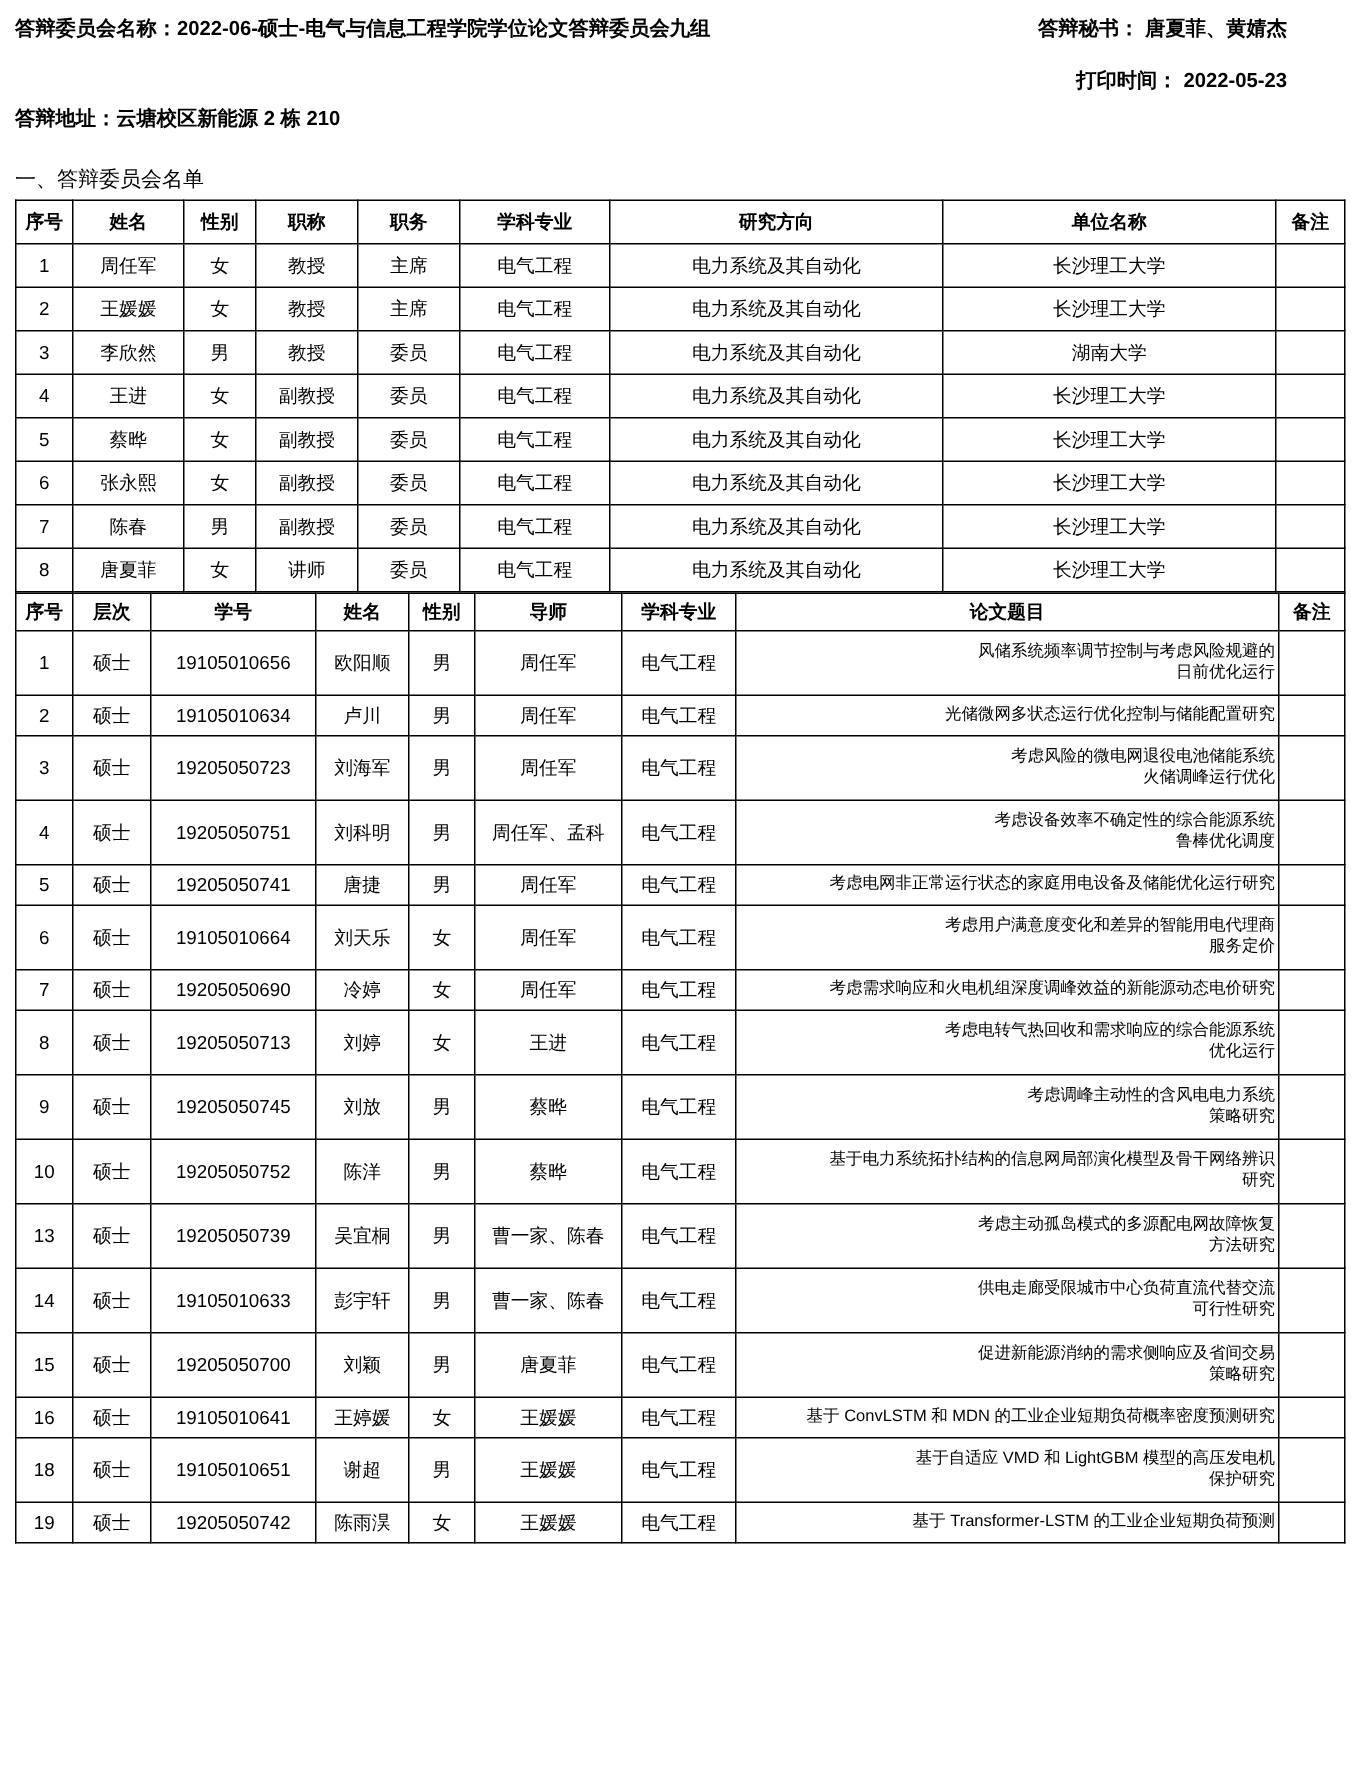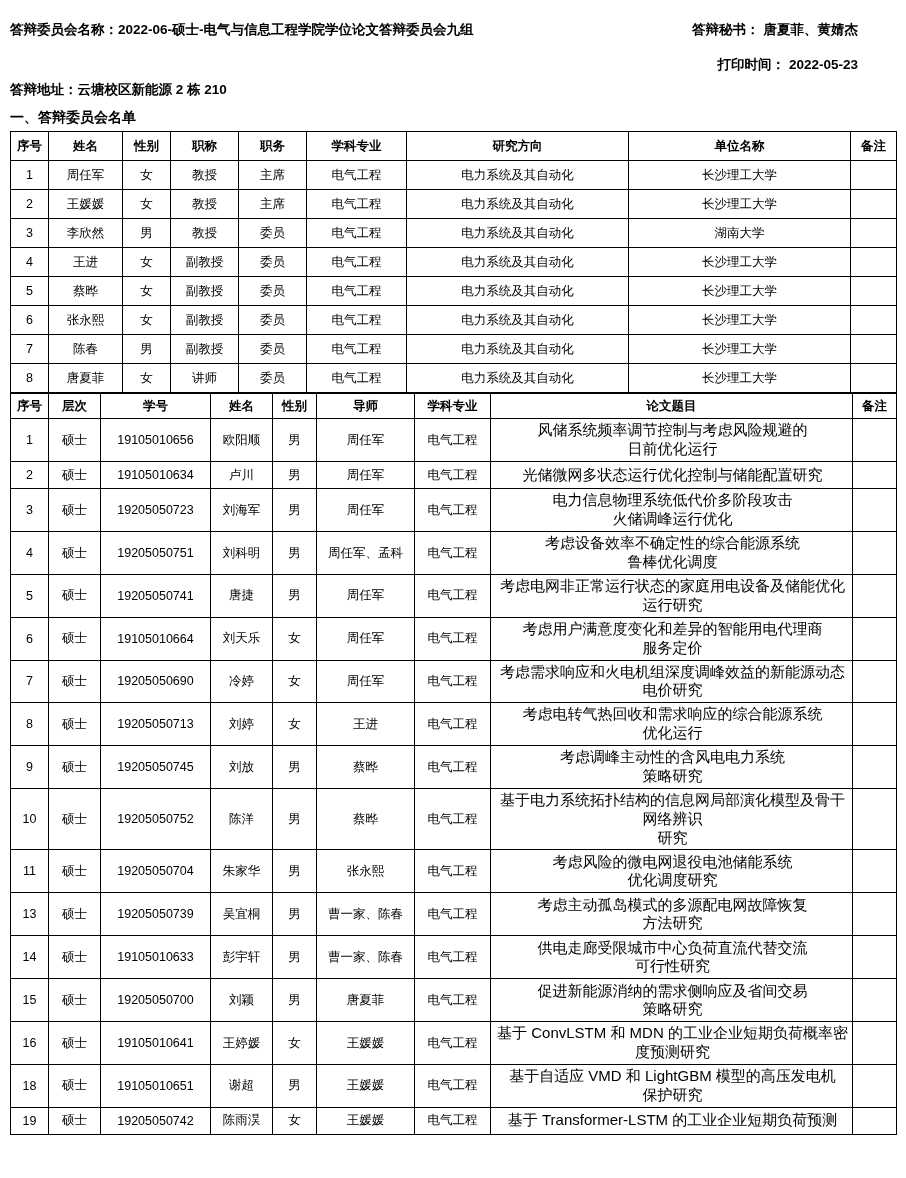--- a/index.html
+++ b/index.html
@@ -9,21 +9,21 @@
   }
   body {
     width: 906px;
     height: 1178px;
     font-family: "Liberation Sans", "DejaVu Sans", sans-serif;
     font-size: 13px;
     color: #000;
     overflow: hidden;
   }
   .page {
-    padding: 11px 10px 0 10px;
+    padding: 0 10px 0 10px;
     box-sizing: border-box;
     width: 906px;
   }
   .hdr-row {
     display: flex;
     align-items: baseline;
     margin-bottom: 7px;
     font-size: 13.5px;
     font-weight: bold;
   }
@@ -32,22 +32,22 @@
   }
   .hdr-right {
     margin-left: auto;
     padding-right: 38px;
     white-space: nowrap;
     margin-top: 10px;
   }
   .hdr-right .lbl { margin-right: 4px; }
   .section-title {
     font-size: 14px;
-    font-weight: bold;
-    margin: 10px 0 4px 0;
+    font-weight: normal;
+    margin: 23px 0 4px 0;
   }
   table {
     border-collapse: collapse;
     width: 886px;
     table-layout: fixed;
   }
   table td, table th {
     border: 1px solid #000;
     font-weight: normal;
     font-size: 12.5px;
@@ -58,25 +58,25 @@
     overflow: hidden;
     white-space: nowrap;
   }
   table th {
     font-weight: bold;
     height: 20px;
     margin-top: 16px;
   }
   .t1 td, .t1 th { height: 24px; }
   .title-cell {
-    text-align: center;
+    text-align: right;
     white-space: normal;
     padding-left: 4px;
     line-height: 1.25;
-    font-size: 15px;
+    font-size: 11px;
   }
   .title-cell .ln { display: block; }
   .two-line td { height: 38px; }
 </style>
 </head>
 <body>
 
 <div class="page">
 
   <div class="hdr-row">
@@ -267,21 +267,21 @@
         </tr>
         <tr class="two-line">
           <td>3</td>
           <td>硕士</td>
           <td>19205050723</td>
           <td>刘海军</td>
           <td>男</td>
           <td>周任军</td>
           <td>电气工程</td>
           <td class="title-cell">
-            <span class="ln">电力信息物理系统低代价多阶段攻击</span>
+            <span class="ln">考虑风险的微电网退役电池储能系统</span>
             <span class="ln">火储调峰运行优化</span>
           </td>
           <td></td>
         </tr>
         <tr class="two-line">
           <td>4</td>
           <td>硕士</td>
           <td>19205050751</td>
           <td>刘科明</td>
           <td>男</td>
@@ -369,34 +369,20 @@
           <td>男</td>
           <td>蔡晔</td>
           <td>电气工程</td>
           <td class="title-cell">
             <span class="ln">基于电力系统拓扑结构的信息网局部演化模型及骨干网络辨识</span>
             <span class="ln">研究</span>
           </td>
           <td></td>
         </tr>
         <tr class="two-line">
-          <td>11</td>
-          <td>硕士</td>
-          <td>19205050704</td>
-          <td>朱家华</td>
-          <td>男</td>
-          <td>张永熙</td>
-          <td>电气工程</td>
-          <td class="title-cell">
-            <span class="ln">考虑风险的微电网退役电池储能系统</span>
-            <span class="ln">优化调度研究</span>
-          </td>
-          <td></td>
-        </tr>
-        <tr class="two-line">
           <td>13</td>
           <td>硕士</td>
           <td>19205050739</td>
           <td>吴宜桐</td>
           <td>男</td>
           <td>曹一家、陈春</td>
           <td>电气工程</td>
           <td class="title-cell">
             <span class="ln">考虑主动孤岛模式的多源配电网故障恢复</span>
             <span class="ln">方法研究</span>

